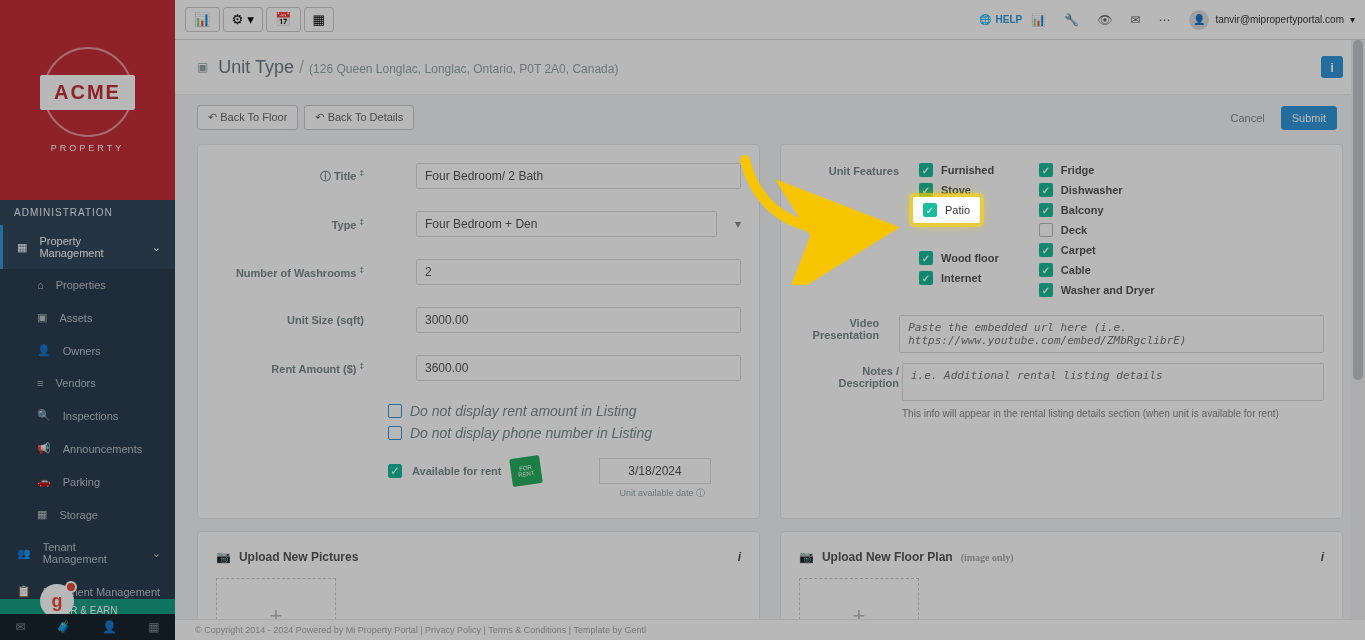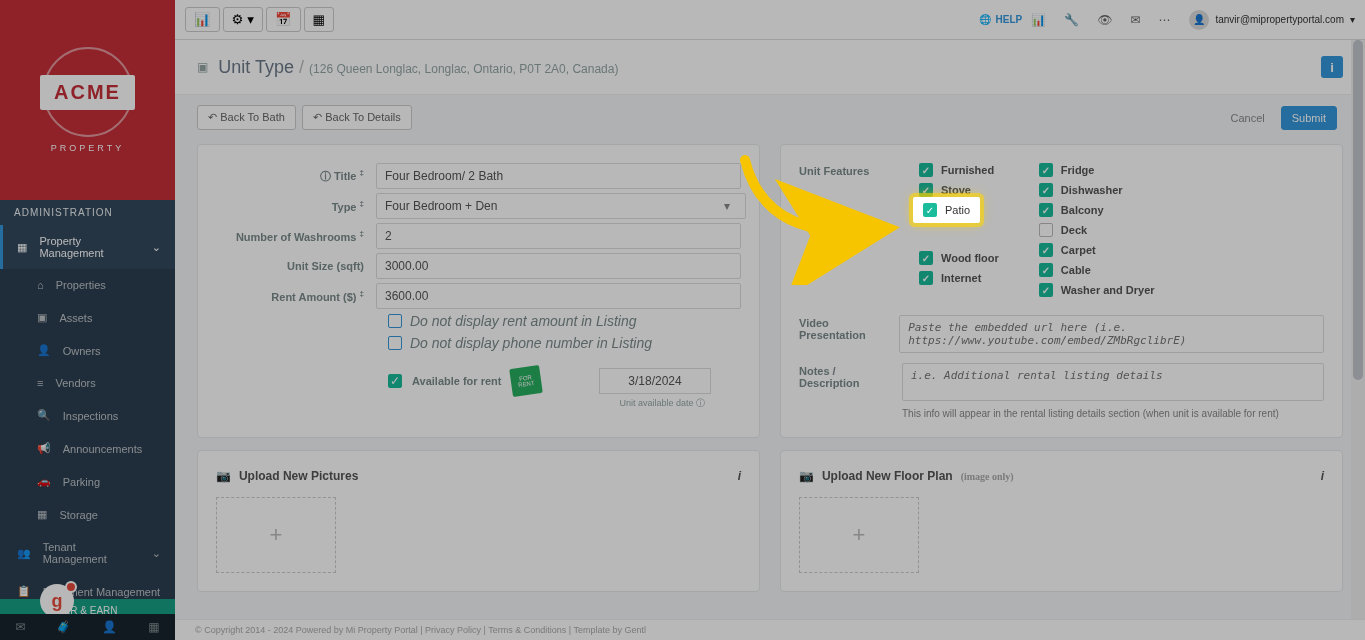--- a/index.html
+++ b/index.html
@@ -31,34 +31,34 @@
 .page-header h1 { font-size: 18px; font-weight: normal; color: #6c7a89; }
 .page-header .crumb { color: #95a5a6; font-size: 12px; }
 .info-btn { background:#3498db; color:#fff; border:none; width:22px; height:22px; border-radius:3px; margin-left:auto; cursor:pointer; font-weight:bold;}
 .content { padding: 10px 22px 100px; }
 .action-row { display:flex; align-items:center; margin-bottom:14px;}
 .btn { border:1px solid #ccc; background:#fff; padding:5px 10px; border-radius:3px; font-size:11px; cursor:pointer; margin-right:6px; color:#666;}
 .btn-primary { background:#3498db; color:#fff; border-color:#3498db;}
 .btn-cancel { background:transparent; border:none; color:#888;}
 .panel { background:#fff; border:1px solid #e5e8eb; border-radius:4px; padding:18px;}
 .form-row { display:flex; }
-.field { display:flex; align-items:center; margin-bottom:4px; }
+.field { display:flex; align-items:center; margin-bottom:22px;gap:40px; }
 .field label { width:160px; text-align:right; padding-right:12px; font-size:11px; color:#7b8a8b; font-weight:bold;}
 .field label sup { font-size:8px;}
 .field .inp, .field select { flex:1; max-width:370px; border:1px solid #ddd; padding:5px 8px; font-size:12px; border-radius:2px; height:26px; background:#fff; color:#555;}
 .field select { appearance:none; }
 .chk-line { display:flex; align-items:center; gap:8px; padding-left:172px; margin-bottom:6px; font-size:14px; font-style:italic; color:#7b8a8b;}
 .chk-box { width:14px; height:14px; border:1px solid #3498db; border-radius:2px; display:inline-flex; align-items:center; justify-content:center; background:#fff;}
 .chk-box.on { background:#1abc9c; border-color:#1abc9c; color:#fff;}
 .avail-row { display:flex; align-items:center; gap:10px; padding-left:172px; margin-top:16px;}
 .for-rent { width:30px; height:28px; background:#27ae60; transform:rotate(-8deg); color:#fff; font-size:6px; display:flex; align-items:center; justify-content:center; text-align:center; border-radius:2px;}
 .date-box { border:1px solid #ddd; padding:5px 12px; font-size:12px; width:112px; text-align:center; margin-left:auto; margin-right:30px;}
 .date-note { font-size:9px; color:#95a5a6; text-align:right; margin-right:36px; margin-top:2px;}
 .feat-col { margin-left:20px;}
-.feat-label { text-align:left; font-size:11px; font-weight:bold; color:#7b8a8b; width:100px; padding-top:2px;}
+.feat-label { text-align:right; font-size:11px; font-weight:bold; color:#7b8a8b; width:100px; padding-top:2px;}
 .feat-grid { display:flex; gap:40px;}
 .feat-list { display:flex; flex-direction:column; gap:6px;}
 .feat-item { display:flex; align-items:center; gap:8px; font-size:11px; color:#555; font-weight:bold;}
 .feat-chk { width:14px; height:14px; border-radius:2px; display:inline-flex; align-items:center; justify-content:center; font-size:10px; color:#fff;}
 .feat-chk.on { background:#1abc9c;}
 .feat-chk.off { border:1px solid #bbb; background:#fff;}
 .hl-item { position:relative;}
 .hl-popup { position:absolute; left:-6px; top:-6px; background:#fff; padding:6px 10px; box-shadow:0 0 0 4px rgba(255,214,0,0.55), 0 0 12px rgba(255,214,0,0.8); border-radius:2px; display:flex; align-items:center; gap:8px; z-index:100; font-weight:normal; font-size:11px;}
 .arrow-svg { position:absolute; left:705px; top:145px; z-index:90; pointer-events:none;}
 .txt-area { width:100%; border:1px solid #ddd; border-radius:2px; padding:5px 8px; font-size:11px; font-style:italic; color:#95a5a6; resize:none;}
@@ -172,21 +172,21 @@
   </div>
 
   <div class="page-header">
     <span style="color:#95a5a6;">▣</span>
     <h1><span>Unit Type</span> <span style="color:#bbb;">/</span> <span class="crumb">(126 Queen Longlac, Longlac, Ontario, P0T 2A0, Canada)</span></h1>
     <button class="info-btn">i</button>
   </div>
 
   <div class="content">
     <div class="action-row">
-      <button class="btn">↶ <span>Back To Bath</span></button>
+      <button class="btn">↶ <span>Back To Floor</span></button>
       <button class="btn">↶ <span>Back To Details</span></button>
       <div style="flex:1"></div>
       <button class="btn btn-cancel">Cancel</button>
       <button class="btn btn-primary">Submit</button>
     </div>
 
     <div class="form-row">
       <div class="panel" style="flex:1;">
         <div class="field">
             <label>ⓘ <span>Title</span> <sup>‡</sup></label>

